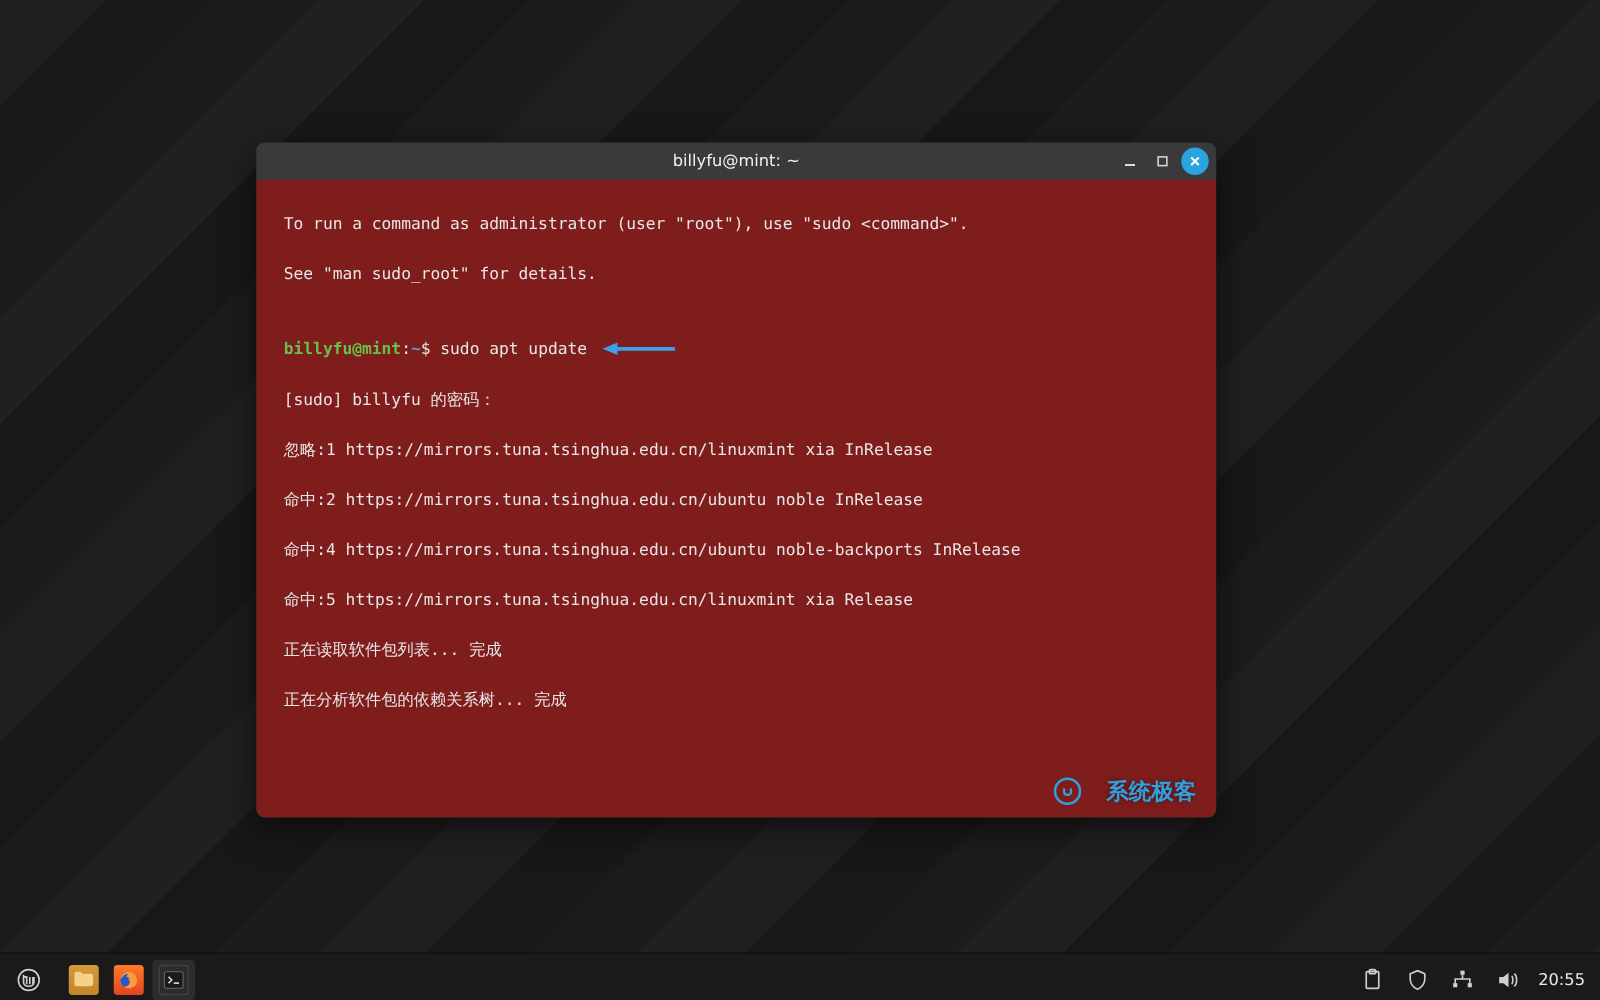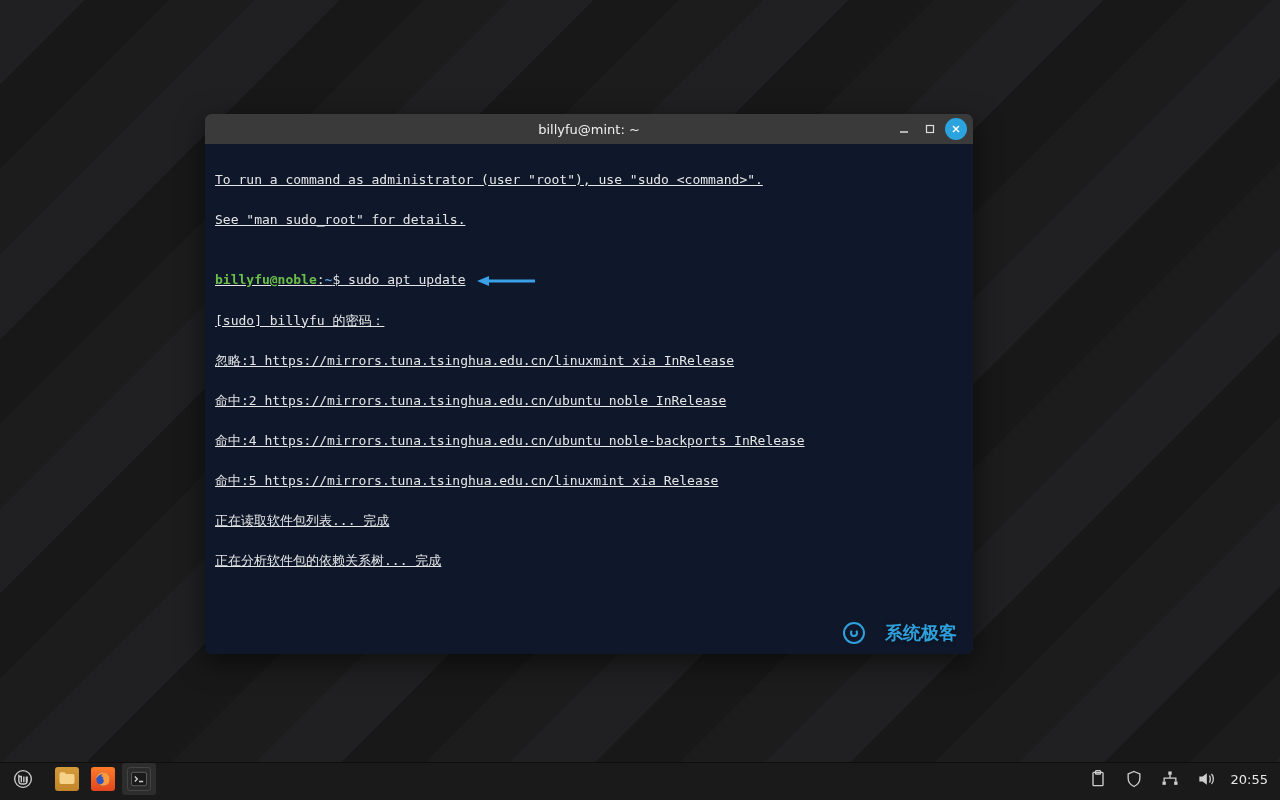--- a/index.html
+++ b/index.html
@@ -69,30 +69,29 @@
     color: #eee;
     font-size: 10px;
     cursor: pointer;
   }
   .win-btn svg { width: 10px; height: 10px; }
   .win-close { background: #2aa3de; }
   .win-min, .win-max { background: transparent; }
 
   .terminal-body {
     flex: 1;
-    background: #0f172a;
+    background: #7f1d1d;
     color: #e6e6e6;
     font-family: "DejaVu Sans Mono", "Noto Sans Mono CJK", monospace;
     font-size: 13px;
     line-height: 20px;
-    padding: 6px 10px;
+    padding: 6px 22px;
     white-space: pre-wrap;
     overflow: hidden;
     position: relative;
-    text-decoration: underline;
   }
   .line { white-space: pre; }
   .prompt-user { color: #6abe4a; font-weight: bold; }
   .prompt-path { color: #5a9bd4; font-weight: bold; }
   .prompt-sep { color: #e6e6e6; }
 
   .arrow {
     display: inline-block;
     vertical-align: middle;
     margin-left: 12px;
@@ -127,21 +126,21 @@
   }
 
   
   .taskbar {
     position: absolute;
     left: 0; right: 0; bottom: 0;
     height: 38px;
     background: #1a1a1a;
     border-top: 1px solid #0e0e0e;
     display: flex;
-    align-items: flex-start;
+    align-items: flex-end;
     padding: 0 6px;
     gap: 2px;
     font-family: "DejaVu Sans", sans-serif;
   }
   .taskbar .tb-left, .taskbar .tb-right { display: flex; align-items: center; gap: 2px; }
   .taskbar .spacer { flex: 1; }
   .tb-item {
     height: 32px;
     min-width: 34px;
     padding: 0 4px;
@@ -194,21 +193,21 @@
             <line x1="8" y1="2" x2="2" y2="8" stroke="#fff" stroke-width="1.5"></line>
           </svg>
       </div>
     </div>
   </div>
 
   <div class="terminal-body">
 <div class="line">To run a command as administrator (user "root"), use "sudo &lt;command&gt;".</div>
 <div class="line">See "man sudo_root" for details.</div>
 <div class="line"></div>
-<div class="line"><span class="prompt-user">billyfu@noble</span><span class="prompt-sep">:</span><span class="prompt-path">~</span><span class="prompt-sep">$ </span><span>sudo apt update</span><span class="arrow"><svg width="60" height="14" viewBox="0 0 60 14">
+<div class="line"><span class="prompt-user">billyfu@mint</span><span class="prompt-sep">:</span><span class="prompt-path">~</span><span class="prompt-sep">$ </span><span>sudo apt update</span><span class="arrow"><svg width="60" height="14" viewBox="0 0 60 14">
             <line x1="58" y1="7" x2="8" y2="7" stroke="#3aa0e8" stroke-width="3"></line>
             <polygon points="0,7 12,2 12,12" fill="#3aa0e8"></polygon>
           </svg></span></div>
 <div class="line">[sudo] billyfu 的密码：</div>
 <div class="line">忽略:1 https://mirrors.tuna.tsinghua.edu.cn/linuxmint xia InRelease</div>
 <div class="line">命中:2 https://mirrors.tuna.tsinghua.edu.cn/ubuntu noble InRelease</div>
 <div class="line">命中:4 https://mirrors.tuna.tsinghua.edu.cn/ubuntu noble-backports InRelease</div>
 <div class="line">命中:5 https://mirrors.tuna.tsinghua.edu.cn/linuxmint xia Release</div>
 <div class="line">正在读取软件包列表... 完成</div>
 <div class="line">正在分析软件包的依赖关系树... 完成</div>

